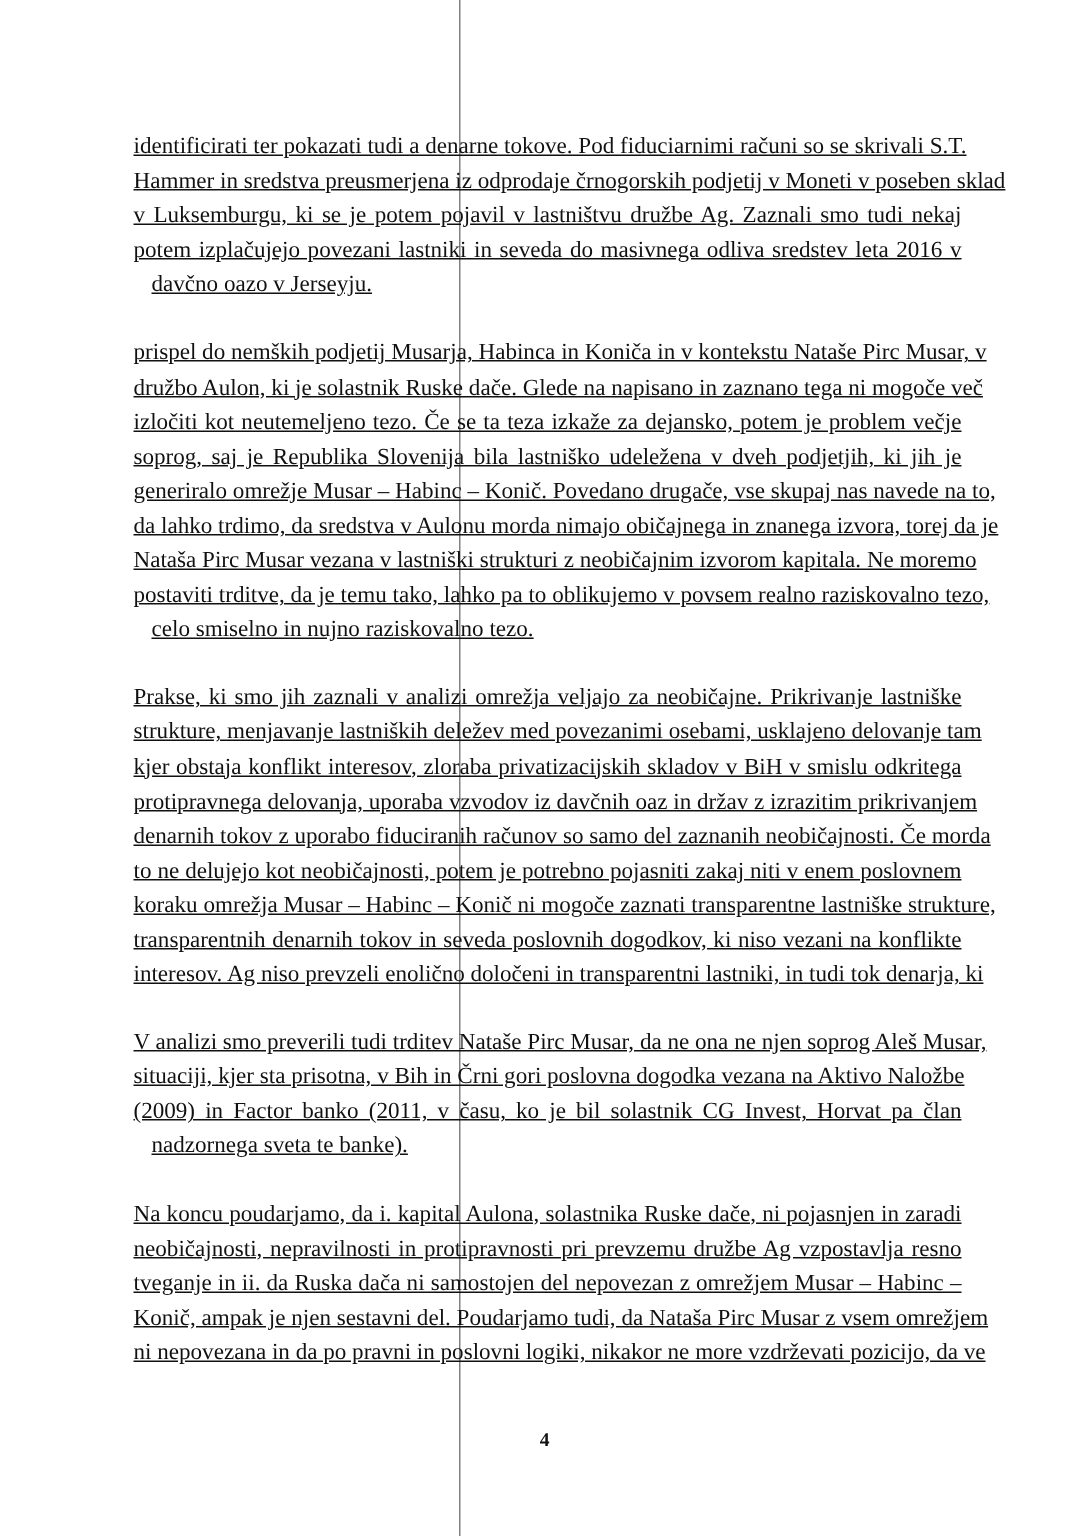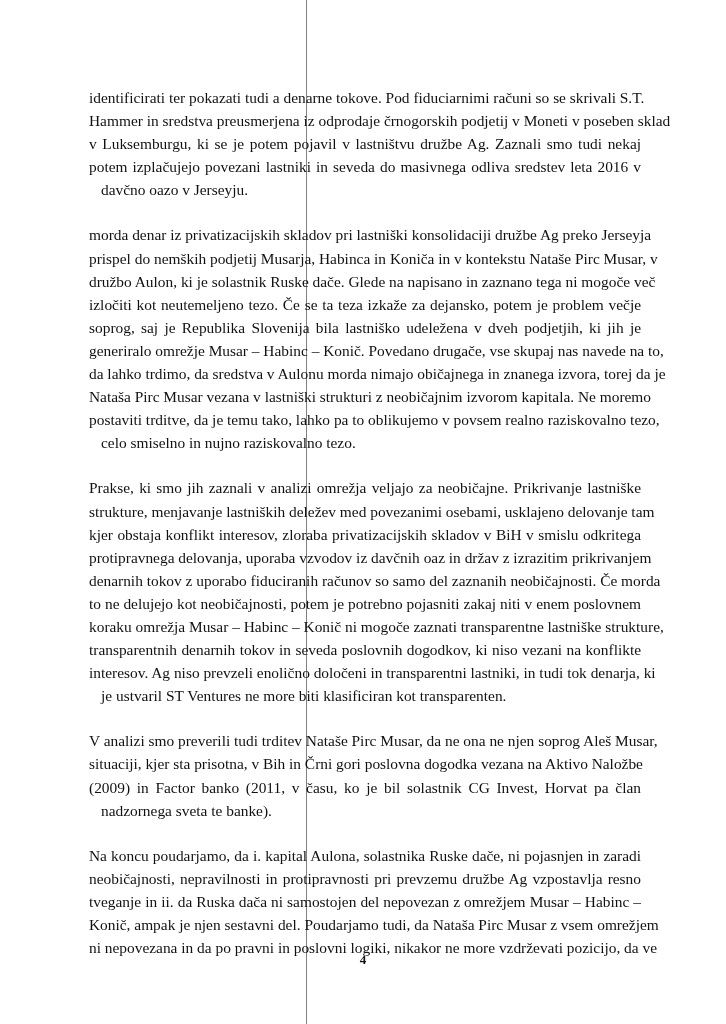--- a/index.html
+++ b/index.html
@@ -13,20 +13,21 @@
     background: #6b6b6b; opacity: 0.85;
   }
   .page {
     position: absolute; left: 89px; top: 86px; width: 552px;
   }
   .para {
     margin: 0 0 22px 0;
     font-size: 15.4px; line-height: 23.1px;
     text-align: justify;
     text-align-last: left;
+    text-decoration: underline;
   }
   .para .line { display: block; text-align: justify; text-align-last: justify; white-space: nowrap; }
   .para .line.last { text-align-last: left; margin-left: 12px; }
   .page-number {
     position: absolute; left: 0; width: 726px; top: 952px;
     text-align: center; font-weight: bold; font-size: 13px;
     font-family: "Liberation Serif", serif;
   }
 </style>
 </head>
@@ -36,42 +37,40 @@
 
 <div class="page">
   <p class="para">
     <span class="line">identificirati ter pokazati tudi a denarne tokove. Pod fiduciarnimi računi so se skrivali S.T.</span>
     <span class="line">Hammer in sredstva preusmerjena iz odprodaje črnogorskih podjetij v Moneti v poseben sklad</span>
     <span class="line">v Luksemburgu, ki se je potem pojavil v lastništvu družbe Ag. Zaznali smo tudi nekaj</span>
     <span class="line">potem izplačujejo povezani lastniki in seveda do masivnega odliva sredstev leta 2016 v</span>
     <span class="line last">davčno oazo v Jerseyju.</span>
   </p>
   <p class="para">
-    <span class="line">morda denar iz privatizacijskih skladov pri lastniški konsolidaciji družbe Ag preko Jerseyja</span>
     <span class="line">prispel do nemških podjetij Musarja, Habinca in Koniča in v kontekstu Nataše Pirc Musar, v</span>
     <span class="line">družbo Aulon, ki je solastnik Ruske dače. Glede na napisano in zaznano tega ni mogoče več</span>
     <span class="line">izločiti kot neutemeljeno tezo. Če se ta teza izkaže za dejansko, potem je problem večje</span>
     <span class="line">soprog, saj je Republika Slovenija bila lastniško udeležena v dveh podjetjih, ki jih je</span>
     <span class="line">generiralo omrežje Musar – Habinc – Konič. Povedano drugače, vse skupaj nas navede na to,</span>
     <span class="line">da lahko trdimo, da sredstva v Aulonu morda nimajo običajnega in znanega izvora, torej da je</span>
     <span class="line">Nataša Pirc Musar vezana v lastniški strukturi z neobičajnim izvorom kapitala. Ne moremo</span>
     <span class="line">postaviti trditve, da je temu tako, lahko pa to oblikujemo v povsem realno raziskovalno tezo,</span>
     <span class="line last">celo smiselno in nujno raziskovalno tezo.</span>
   </p>
   <p class="para">
     <span class="line">Prakse, ki smo jih zaznali v analizi omrežja veljajo za neobičajne. Prikrivanje lastniške</span>
     <span class="line">strukture, menjavanje lastniških deležev med povezanimi osebami, usklajeno delovanje tam</span>
     <span class="line">kjer obstaja konflikt interesov, zloraba privatizacijskih skladov v BiH v smislu odkritega</span>
     <span class="line">protipravnega delovanja, uporaba vzvodov iz davčnih oaz in držav z izrazitim prikrivanjem</span>
     <span class="line">denarnih tokov z uporabo fiduciranih računov so samo del zaznanih neobičajnosti. Če morda</span>
     <span class="line">to ne delujejo kot neobičajnosti, potem je potrebno pojasniti zakaj niti v enem poslovnem</span>
     <span class="line">koraku omrežja Musar – Habinc – Konič ni mogoče zaznati transparentne lastniške strukture,</span>
     <span class="line">transparentnih denarnih tokov in seveda poslovnih dogodkov, ki niso vezani na konflikte</span>
     <span class="line">interesov. Ag niso prevzeli enolično določeni in transparentni lastniki, in tudi tok denarja, ki</span>
-    <span class="line last">je ustvaril ST Ventures ne more biti klasificiran kot transparenten.</span>
   </p>
   <p class="para">
     <span class="line">V analizi smo preverili tudi trditev Nataše Pirc Musar, da ne ona ne njen soprog Aleš Musar,</span>
     <span class="line">situaciji, kjer sta prisotna, v Bih in Črni gori poslovna dogodka vezana na Aktivo Naložbe</span>
     <span class="line">(2009) in Factor banko (2011, v času, ko je bil solastnik CG Invest, Horvat pa član</span>
     <span class="line last">nadzornega sveta te banke).</span>
   </p>
   <p class="para">
     <span class="line">Na koncu poudarjamo, da i. kapital Aulona, solastnika Ruske dače, ni pojasnjen in zaradi</span>
     <span class="line">neobičajnosti, nepravilnosti in protipravnosti pri prevzemu družbe Ag vzpostavlja resno</span>

